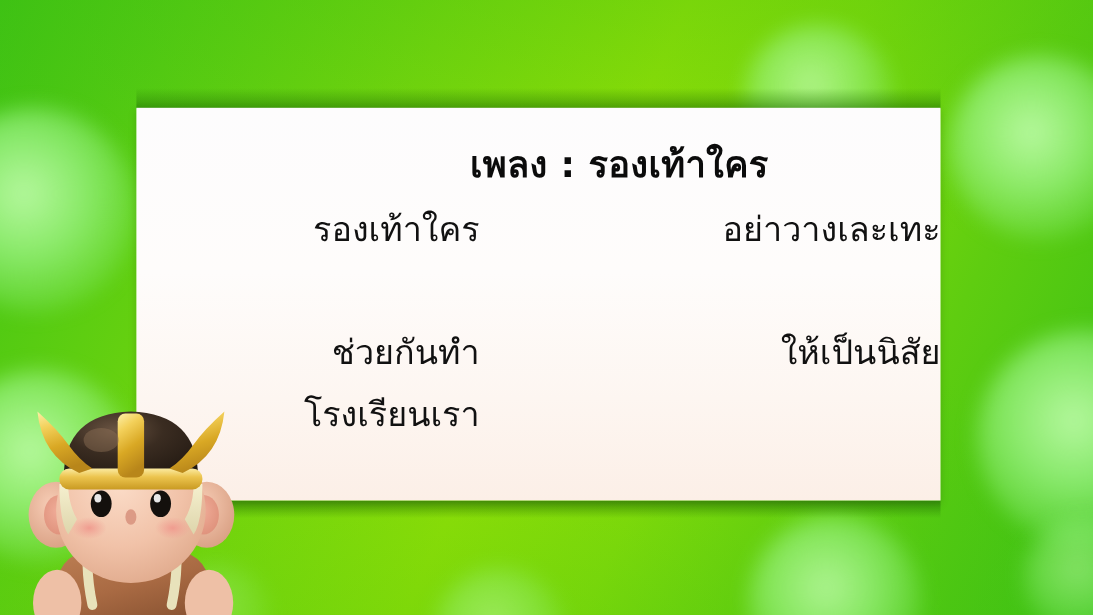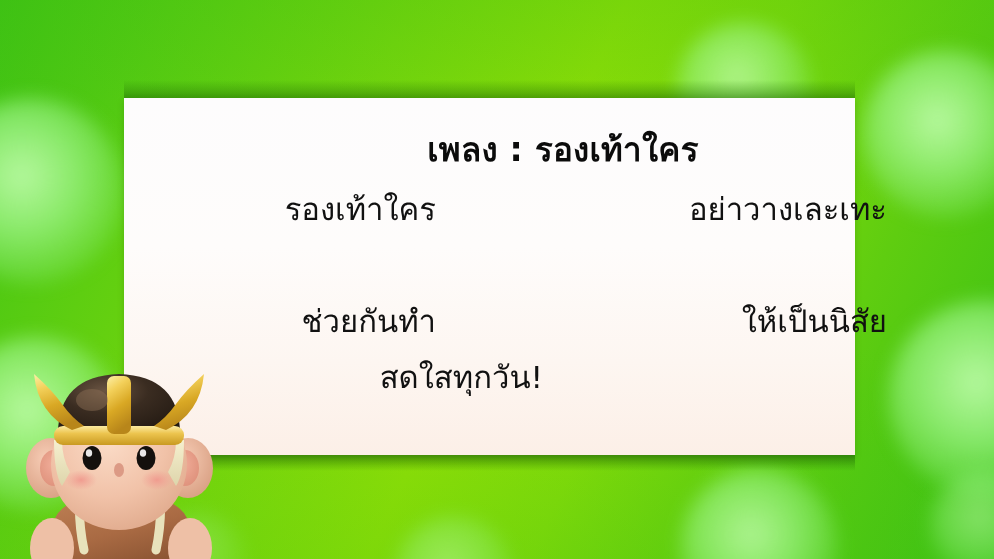--- a/index.html
+++ b/index.html
@@ -118,21 +118,20 @@
   .lyric-row {
     position: absolute;
     left: 0;
     width: 815px;
     height: 56px;
     display: flex;
     align-items: baseline;
     color: #111;
     font-size: 31px;
     line-height: 1.15;
-    gap: 32px;
   }
   #row-0 { top: 94px;  }
   #row-1 { top: 150px; }
   #row-2 { top: 206px; }
   #row-3 { top: 262px; }
 
   .lyric-a {
     width: 312px;
     text-align: right;
     padding-right: 0;
@@ -186,21 +185,21 @@
 
     <div class="lyric-row" id="row-1">
     </div>
 
     <div class="lyric-row" id="row-2">
       <div class="lyric-a">ช่วยกันทำ</div>
       <div class="lyric-b">ให้เป็นนิสัย</div>
     </div>
 
     <div class="lyric-row" id="row-3">
-      <div class="lyric-b">สดใสทุกวัน!</div>
+      <div class="lyric-a">โรงเรียนเรา</div>
     </div>
 
   </div>
 
   <svg id="mascot" viewBox="0 0 200 207">
     <defs>
       <radialGradient id="gFace" cx="42%" cy="32%" r="78%">
         <stop offset="0%" stop-color="#fbdcc8"></stop>
         <stop offset="55%" stop-color="#f1c2a8"></stop>
         <stop offset="100%" stop-color="#ddA688"></stop>

